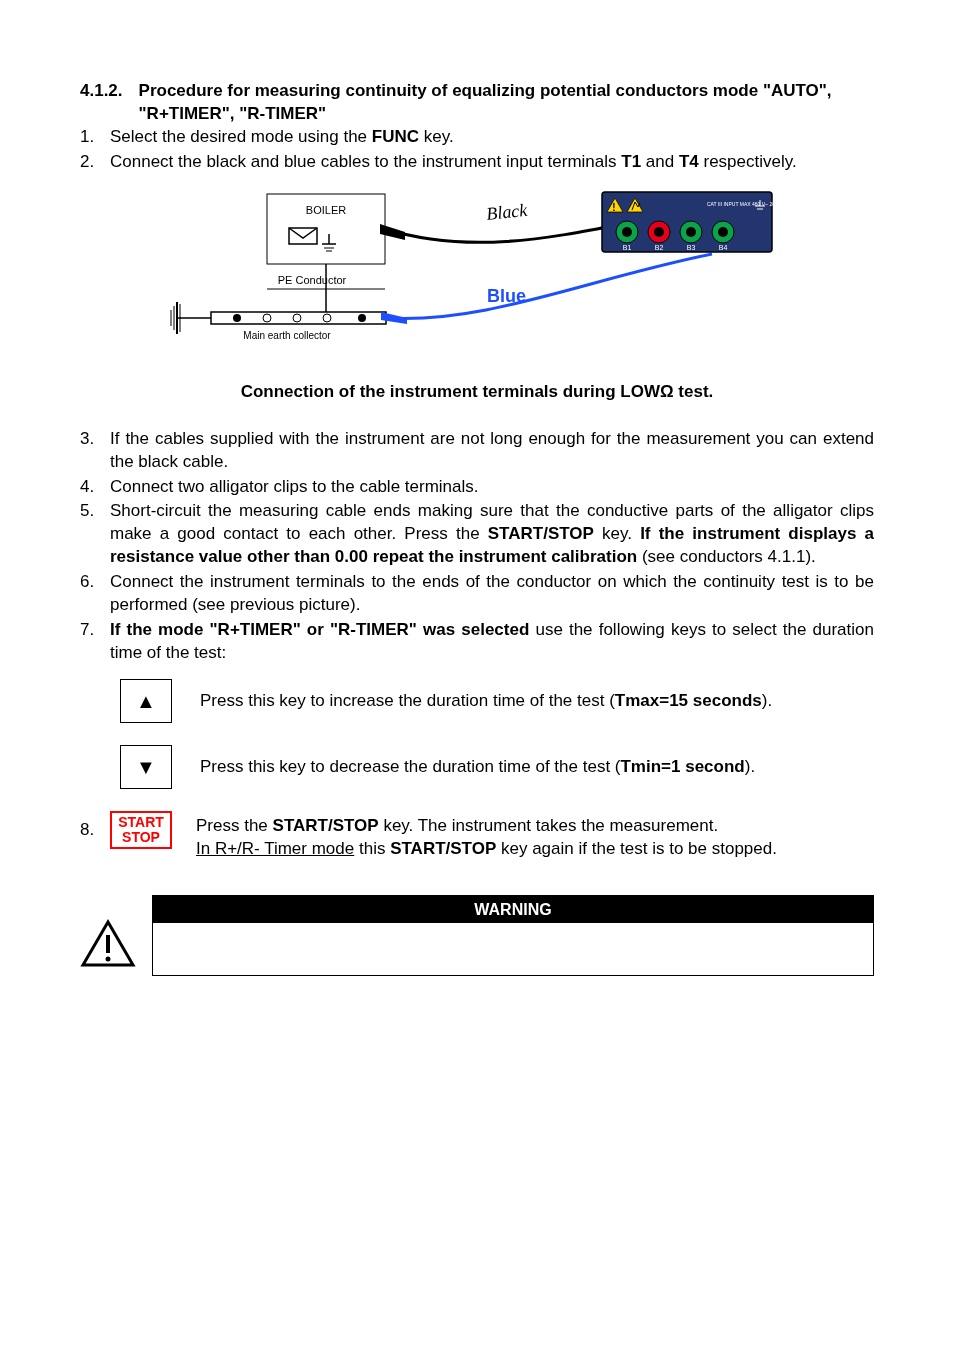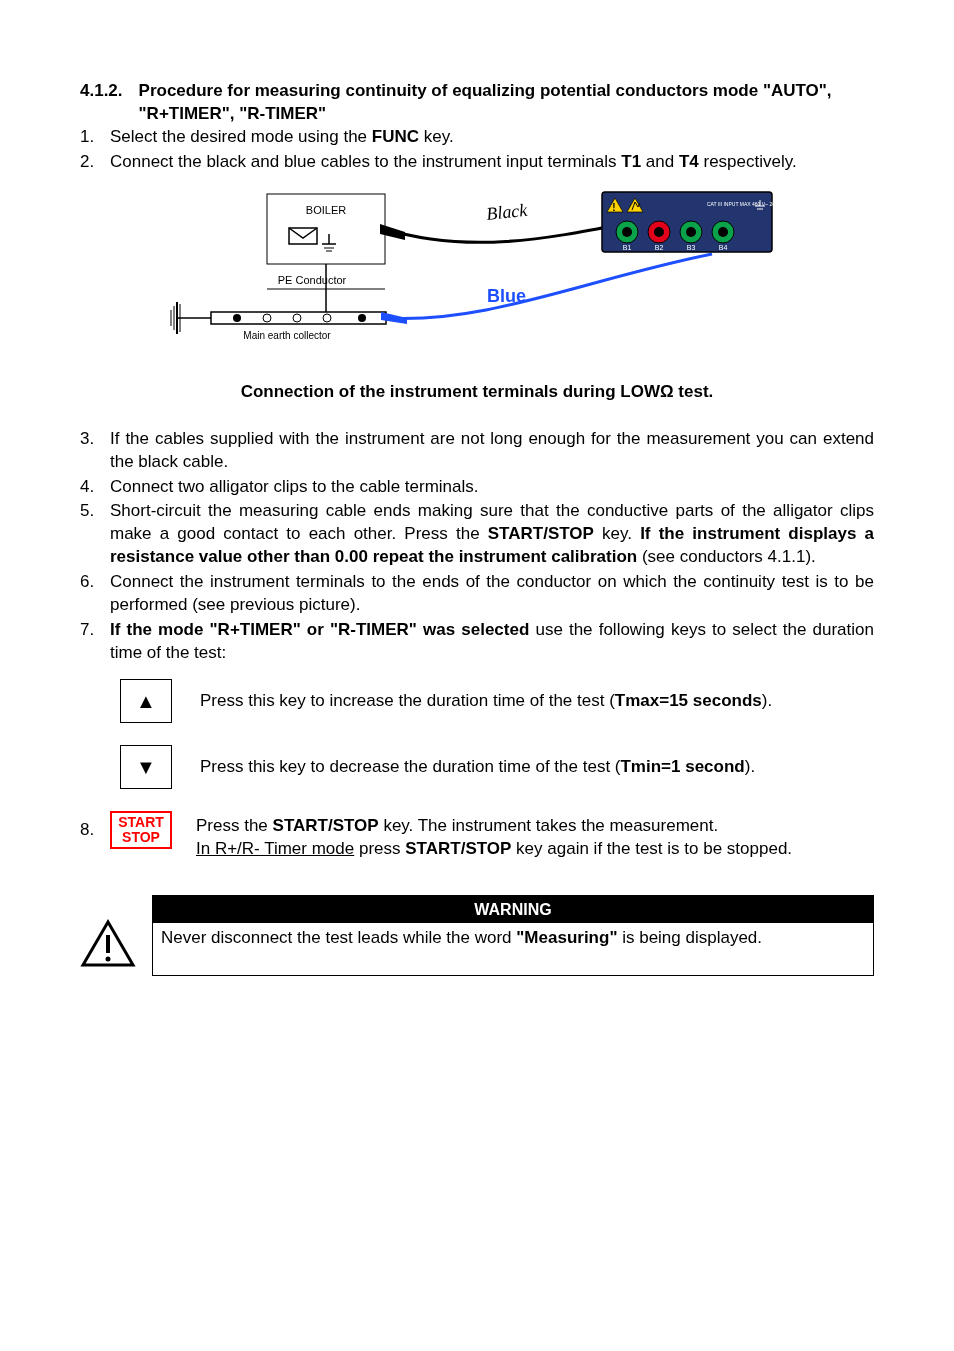--- a/index.html
+++ b/index.html
@@ -276,31 +276,28 @@
 <div class="step8-row">
   <div class="step8-num">8.</div>
   <div class="step8-key">
     <div class="key-box-start">
       <div>START</div>
       <div>STOP</div>
     </div>
   </div>
   <div class="step8-text">
     <span>Press the </span><span class="bold">START/STOP</span><span> key. The instrument takes the measurement.</span><br>
-    <span class="underline">In R+/R- Timer mode</span><span> press </span><span class="bold">START/STOP</span><span> key again if the test is to be stopped.</span>
+    <span class="underline">In R+/R- Timer mode</span><span> this </span><span class="bold">START/STOP</span><span> key again if the test is to be stopped.</span>
   </div>
 </div>
 
 <div class="warning-box">
   <div class="warning-icon">
     <svg width="56" height="50" viewBox="0 0 56 50">
       <polygon points="28,3 53,46 3,46" fill="#fff" stroke="#000" stroke-width="3"></polygon>
       <line x1="28" y1="16" x2="28" y2="34" stroke="#000" stroke-width="4"></line>
       <circle cx="28" cy="40" r="2.5" fill="#000"></circle>
     </svg>
   </div>
   <div class="warning-content">
     <div class="warning-header">WARNING</div>
-    <div class="warning-body">
-      <span>Never disconnect the test leads while the word </span><span class="bold">"Measuring"</span><span> is being displayed.</span>
-    </div>
   </div>
 </div>
 
 </body></html>

